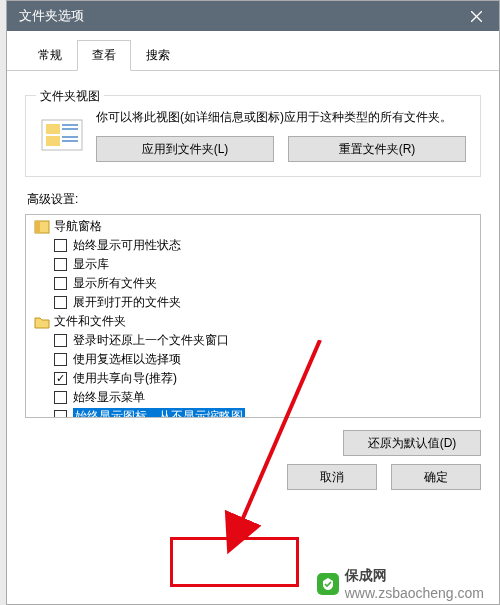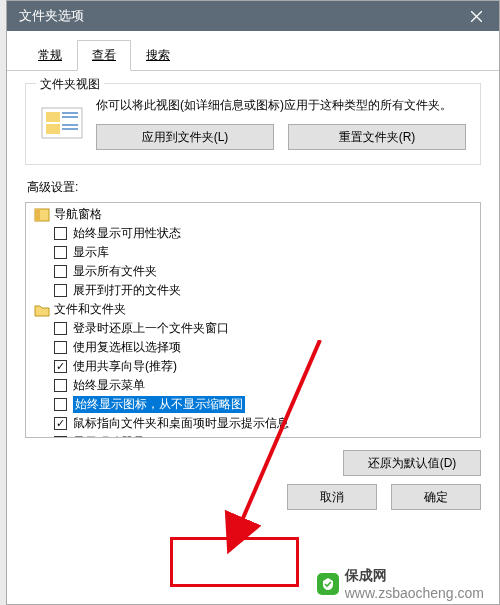--- a/index.html
+++ b/index.html
@@ -3,34 +3,34 @@
 <meta charset="utf-8">
 <style>
 * { margin:0; padding:0; box-sizing:border-box; font-family:'Microsoft YaHei','Segoe UI',sans-serif; font-size:12px; }
 body { width:500px; height:605px; background:#f0f0f0; position:relative; overflow:hidden; }
 .window { position:absolute; left:6px; top:0; right:0; bottom:0; background:#fff; border:1px solid #aaa; display:flex; flex-direction:column; }
 .titlebar { height:30px; background:#5d6a77; color:#fff; display:flex; align-items:center; padding:0 0 0 12px; }
 .titlebar .title { flex:1; font-size:13px; }
 .titlebar .close { width:46px; height:30px; display:flex; align-items:center; justify-content:center; cursor:pointer; }
 .titlebar .close svg { width:11px; height:11px; }
 .titlebar .close svg line { stroke:#fff; stroke-width:1.3; }
-.tabs { display:flex; padding:8px 16px 0 16px; border-bottom:1px solid #ccc; margin-bottom:0;text-decoration:underline; }
+.tabs { display:flex; padding:8px 16px 0 16px; border-bottom:1px solid #ccc; margin-bottom:12px; }
 .tab { padding:6px 14px; border:1px solid transparent; cursor:pointer; position:relative; top:1px; }
 .tab.active { border:1px solid #ccc; border-bottom:1px solid #fff; background:#fff; }
 .content { flex:1; padding:12px 18px; overflow:hidden; }
 .groupbox { border:1px solid #ddd; padding:10px 14px 14px 14px; margin-bottom:14px; position:relative; }
 .grouplabel { position:absolute; top:-8px; left:10px; background:#fff; padding:0 4px; }
 .gb-inner { display:flex; gap:12px; padding-top:2px;}
 .folder-icon { width:44px; height:40px; align-self:flex-start; margin-top:6px; }
 .desc { font-size:12px; line-height:1.5; }
 .btnrow { display:flex; gap:14px; margin-top:10px; }
 .winbtn { height:26px; border:1px solid #adadad; background:#e1e1e1; cursor:pointer; display:flex; align-items:center; justify-content:center; padding:0 8px; }
 .btnrow .winbtn { flex:1; }
 .adv-label { margin:4px 0 6px 2px; }
-.treebox { border:1px solid #bbb; height:236px; overflow-y:scroll; background:#fff; padding:2px 0; position:relative;}
+.treebox { border:1px solid #bbb; height:204px; overflow-y:scroll; background:#fff; padding:2px 0; position:relative;}
 .tree-row { display:flex; align-items:center; height:19px; padding-left:6px; white-space:nowrap; }
 .tree-row.level1 { padding-left:8px; }
 .tree-row.level2 { padding-left:28px; }
 .chk { width:13px; height:13px; border:1px solid #333; margin-right:6px; display:inline-flex; align-items:center; justify-content:center; font-size:10px; line-height:1;}
 .chk.checked::after { content:'✓'; color:#000; font-size:11px; }
 .cat-icon { width:16px; height:16px; margin-right:4px; }
 .sel { background:#0078d7; color:#fff; padding:0 2px; }
 .row-reset { display:flex; justify-content:flex-end; margin-top:12px; }
 .reset-btn { width:138px; }
 .footer { display:flex; justify-content:flex-end; gap:14px; padding:8px 0 10px 0; }

